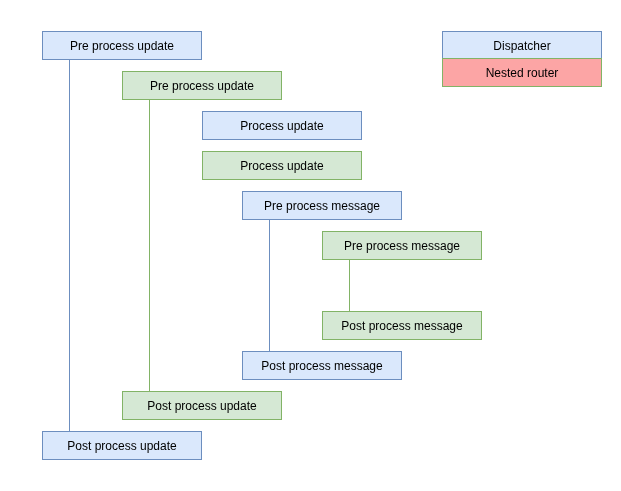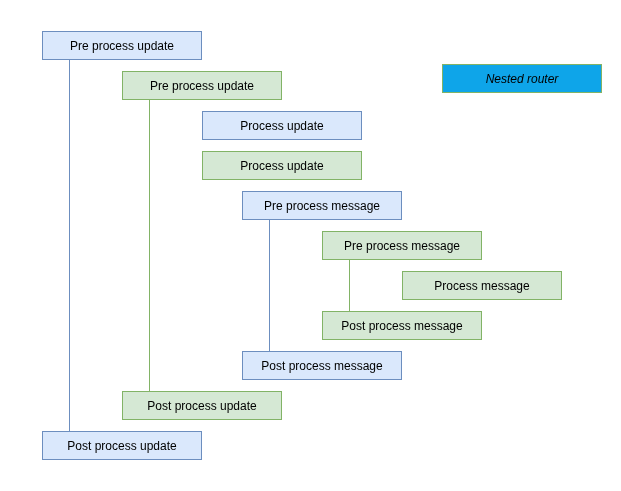--- a/index.html
+++ b/index.html
@@ -44,19 +44,19 @@
     <div class="connector" style="left: 69.3px; top: 60px; height: 371px; border-left-color: rgb(108, 142, 191);"></div>
     <div class="connector" style="left: 149.3px; top: 100px; height: 291px; border-left-color: rgb(130, 179, 102);"></div>
     <div class="connector" style="left: 269.3px; top: 220px; height: 131px; border-left-color: rgb(108, 142, 191);"></div>
     <div class="connector" style="left: 349.3px; top: 260px; height: 51px; border-left-color: rgb(130, 179, 102);"></div>
     <div class="node" style="left: 30px; top: 31px; width: 160px; height: 29px; background: rgb(218, 232, 252); border-color: rgb(108, 142, 191); color: rgb(0, 0, 0);">Pre process update</div>
     <div class="node" style="left: 110px; top: 71px; width: 160px; height: 29px; background: rgb(213, 232, 212); border-color: rgb(130, 179, 102); color: rgb(0, 0, 0);">Pre process update</div>
     <div class="node" style="left: 190px; top: 111px; width: 160px; height: 29px; background: rgb(218, 232, 252); border-color: rgb(108, 142, 191); color: rgb(0, 0, 0);">Process update</div>
     <div class="node" style="left: 190px; top: 151px; width: 160px; height: 29px; background: rgb(213, 232, 212); border-color: rgb(130, 179, 102); color: rgb(0, 0, 0);">Process update</div>
     <div class="node" style="left: 230px; top: 191px; width: 160px; height: 29px; background: rgb(218, 232, 252); border-color: rgb(108, 142, 191); color: rgb(0, 0, 0);">Pre process message</div>
     <div class="node" style="left: 310px; top: 231px; width: 160px; height: 29px; background: rgb(213, 232, 212); border-color: rgb(130, 179, 102); color: rgb(0, 0, 0);">Pre process message</div>
-    <div class="node" style="left: 390px; top: 271px; width: 160px; height: 29px; background: rgb(213, 232, 212); border-color: rgb(130, 179, 102); color: rgb(0, 0, 0);">Process message</div>
     <div class="node" style="left: 310px; top: 311px; width: 160px; height: 29px; background: rgb(213, 232, 212); border-color: rgb(130, 179, 102); color: rgb(0, 0, 0);">Post process message</div>
     <div class="node" style="left: 230px; top: 351px; width: 160px; height: 29px; background: rgb(218, 232, 252); border-color: rgb(108, 142, 191); color: rgb(0, 0, 0);">Post process message</div>
     <div class="node" style="left: 110px; top: 391px; width: 160px; height: 29px; background: rgb(213, 232, 212); border-color: rgb(130, 179, 102); color: rgb(0, 0, 0);">Post process update</div>
     <div class="node" style="left: 30px; top: 431px; width: 160px; height: 29px; background: rgb(218, 232, 252); border-color: rgb(108, 142, 191); color: rgb(0, 0, 0);">Post process update</div>
-    <div class="node" style="left: 430px; top: 64px; width: 160px; height: 29px; background: #0ea5e9; border-color: rgb(130, 179, 102); color: rgb(0, 0, 0); font-style: italic;">Nested router</div>
+    <div class="node" style="left: 430px; top: 31px; width: 160px; height: 29px; background: rgb(218, 232, 252); border-color: rgb(108, 142, 191); color: rgb(0, 0, 0);">Dispatcher</div>
+    <div class="node" style="left: 430px; top: 58px; width: 160px; height: 29px; background: #fca5a5; border-color: rgb(130, 179, 102); color: rgb(0, 0, 0);">Nested router</div>
   </div>
 
 </body></html>

